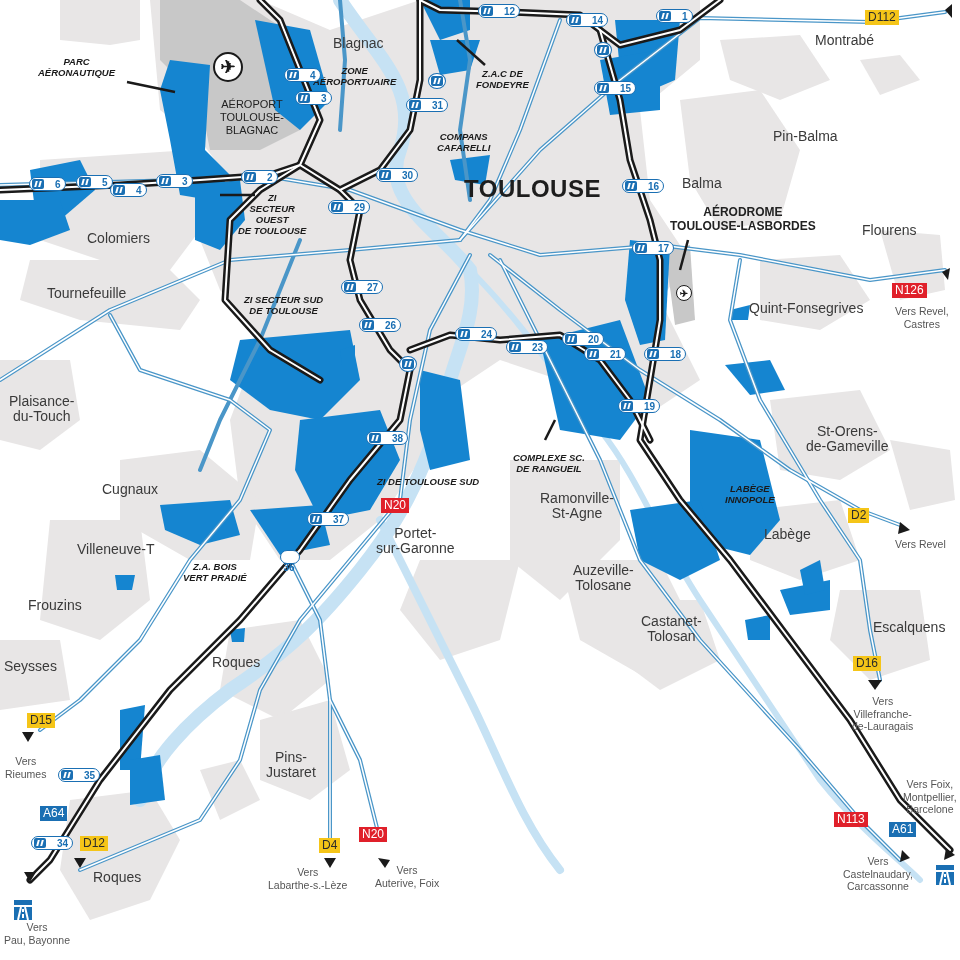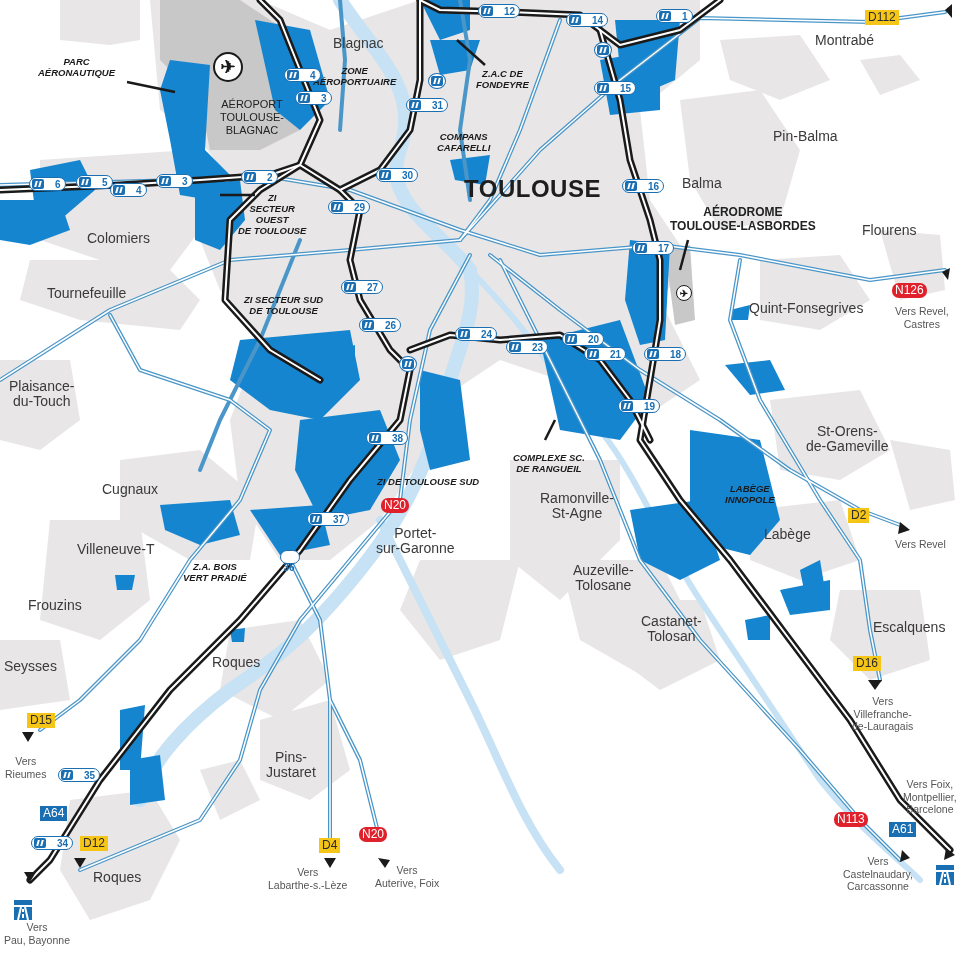--- a/index.html
+++ b/index.html
@@ -11,21 +11,21 @@
   .zone{color:#1a1a1a;font-size:9.5px;font-weight:bold;font-style:italic;text-align:center;line-height:1.15;}
   .poi{color:#222;font-size:11px;text-align:center;line-height:1.2;}
   .poi-b{color:#222;font-size:12px;font-weight:bold;text-align:center;line-height:1.2;}
   .vers{color:#555;font-size:10.5px;text-align:center;line-height:1.2;}
   .exit{position:absolute;height:12px;border:1.5px solid #1a6fb3;border-radius:8px;background:#fff;color:#1a6fb3;font-size:10px;font-weight:bold;display:flex;align-items:center;padding:0 4px 0 2px;gap:11px;box-sizing:content-box;}
   .exit .ico{display:inline-block;width:12px;height:10px;background:#1a6fb3;border-radius:2px;position:relative;}
   .exit .ico:after{content:"";position:absolute;left:3px;top:2px;width:6px;height:6px;border-left:2px solid #fff;border-right:2px solid #fff;box-sizing:border-box;transform:skewX(-15deg);}
   .exit.noNum{padding:0 1px;border-radius:50%;width:14px;height:14px;justify-content:center;}
   .road{position:absolute;font-size:12px;padding:1px 3px;line-height:13px;}
   .road.D{background:#f5c518;color:#2b2b2b;}
-  .road.N{background:#e0202a;color:#fff;border-radius:7px;}
+  .road.N{background:#e0202a;color:#fff;}
   .road.A{background:#1a6fb3;color:#fff;}
   .moto{position:absolute;width:18px;height:20px;}
   .plane{position:absolute;border-radius:50%;border:2px solid #1a1a1a;background:#fff;display:flex;align-items:center;justify-content:center;color:#1a1a1a;font-weight:bold;}
 </style>
 </head>
 <body>
 
 <div id="map">
 
   <svg class="base" width="960" height="960" viewBox="0 0 960 960">
@@ -179,21 +179,21 @@
   <div class="lbl city" style="left:416px;top:176px;margin-left:48px;">TOULOUSE</div>
 
   <div class="lbl town" style="left:333px;top:36px;">Blagnac</div>
   <div class="lbl town" style="left:815px;top:33px;">Montrabé</div>
   <div class="lbl town" style="left:773px;top:129px;">Pin-Balma</div>
   <div class="lbl town" style="left:682px;top:176px;">Balma</div>
   <div class="lbl town" style="left:862px;top:223px;">Flourens</div>
   <div class="lbl town" style="left:87px;top:231px;">Colomiers</div>
   <div class="lbl town" style="left:47px;top:286px;">Tournefeuille</div>
   <div class="lbl town" style="left:749px;top:301px;">Quint-Fonsegrives</div>
-  <div class="lbl town" style="left:9px;top:379px;"><span>Plaisance-</span><br><span>du-Touch</span></div>
+  <div class="lbl town" style="left:9px;top:394px;"><span>Plaisance-</span><br><span>du-Touch</span></div>
   <div class="lbl town" style="left:806px;top:424px;"><span>St-Orens-</span><br><span>de-Gameville</span></div>
   <div class="lbl town" style="left:102px;top:482px;">Cugnaux</div>
   <div class="lbl town" style="left:540px;top:491px;"><span>Ramonville-</span><br><span>St-Agne</span></div>
   <div class="lbl town" style="left:376px;top:526px;"><span>Portet-</span><br><span>sur-Garonne</span></div>
   <div class="lbl town" style="left:764px;top:527px;">Labège</div>
   <div class="lbl town" style="left:77px;top:542px;">Villeneuve-T</div>
   <div class="lbl town" style="left:573px;top:563px;"><span>Auzeville-</span><br><span>Tolosane</span></div>
   <div class="lbl town" style="left:28px;top:598px;">Frouzins</div>
   <div class="lbl town" style="left:641px;top:614px;"><span>Castanet-</span><br><span>Tolosan</span></div>
   <div class="lbl town" style="left:873px;top:620px;">Escalquens</div>

